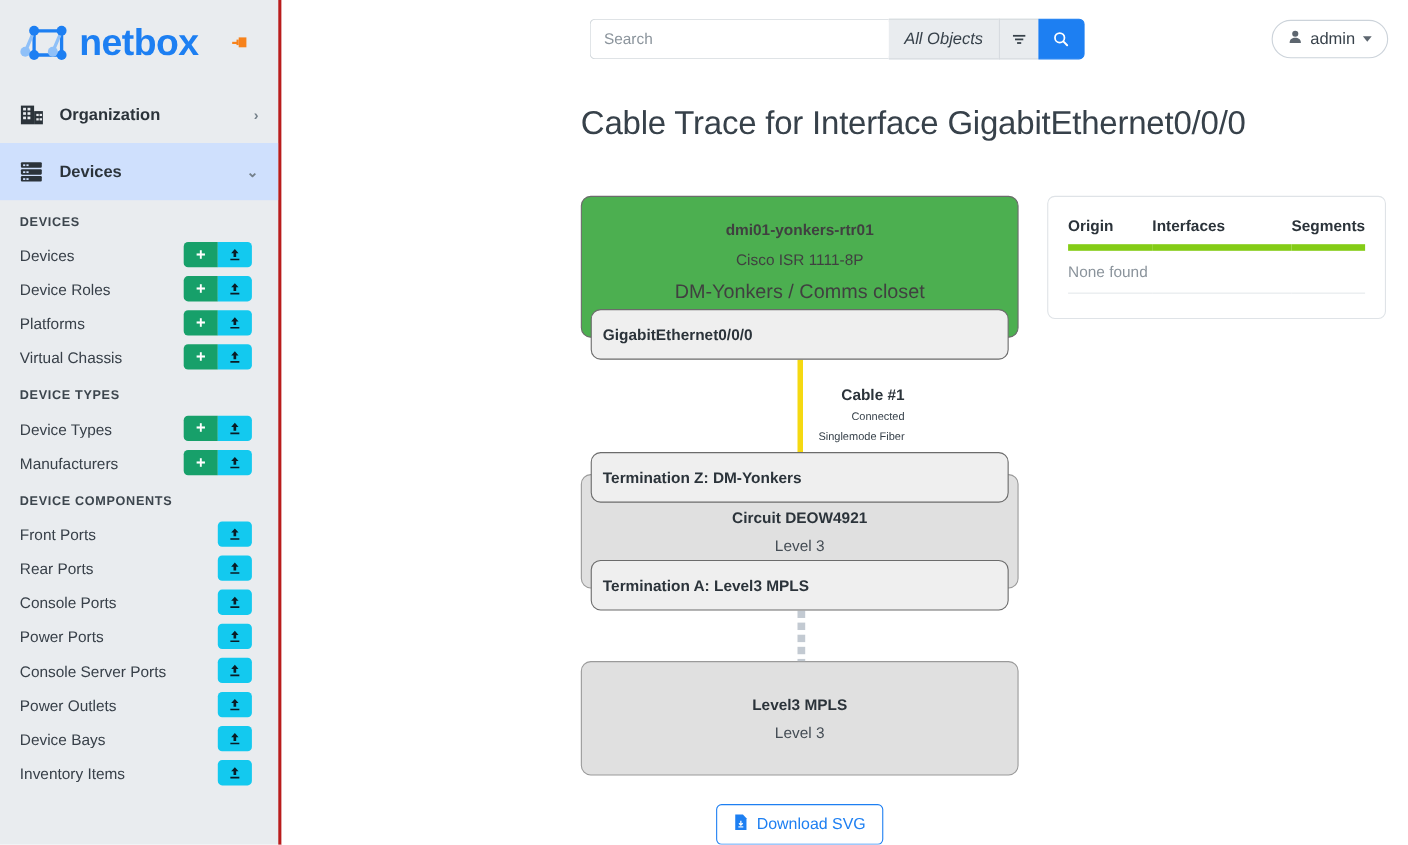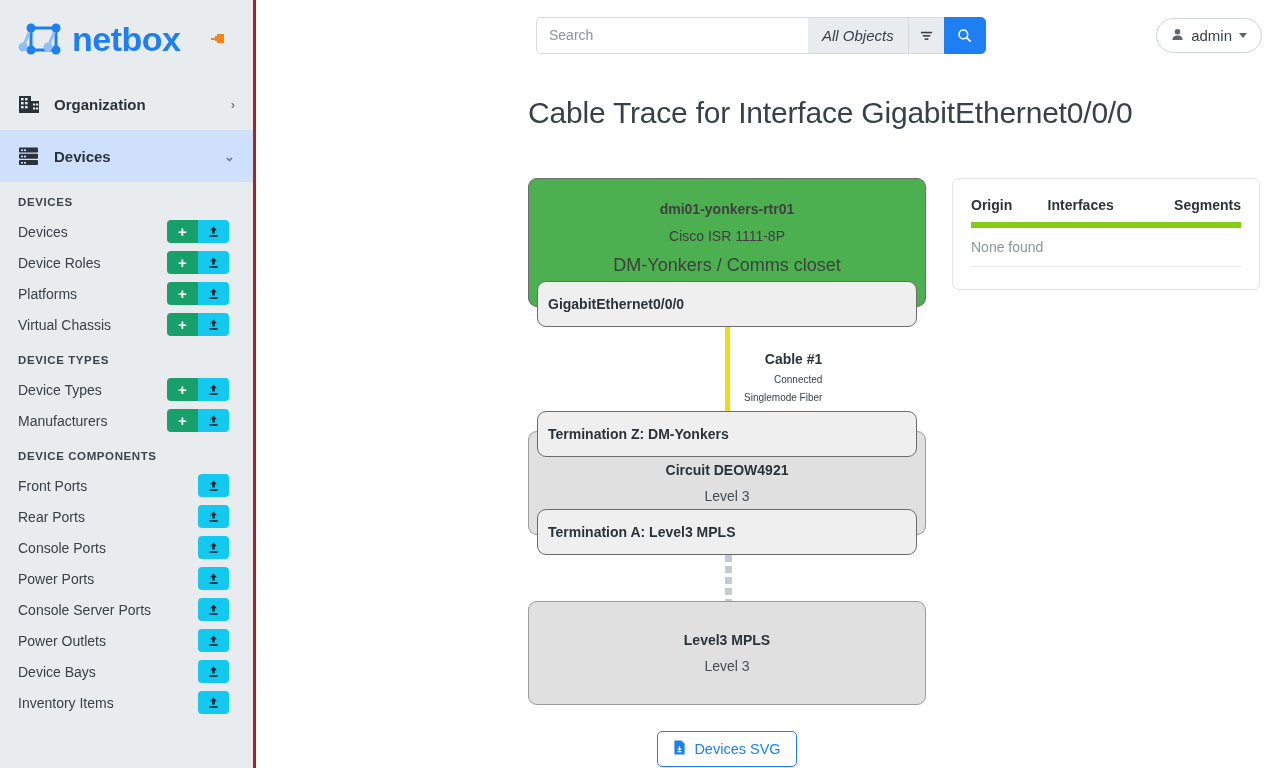--- a/index.html
+++ b/index.html
@@ -482,21 +482,21 @@
 
         <div class="dl-wrap">
           <button class="dl-btn">
             <span>
               <svg viewBox="0 0 14 16" width="13" height="15">
                 <path d="M1.5 0.5 H9 L12.5 4 V15.5 H1.5 Z" fill="#1d7ff2"></path>
                 <path d="M7 6.5 V10.4 M5.2 9 L7 10.9 L8.8 9" stroke="#fff" stroke-width="1.2" fill="none"></path>
                 <rect x="4.6" y="12" width="4.8" height="1.1" fill="#fff"></rect>
               </svg>
             </span>
-            <span>Devices SVG</span>
+            <span>Download SVG</span>
           </button>
         </div>
 
       </div>
 
       <div class="rp-col">
         <div class="card">
           <table class="rp">
             <thead>
               <tr>

